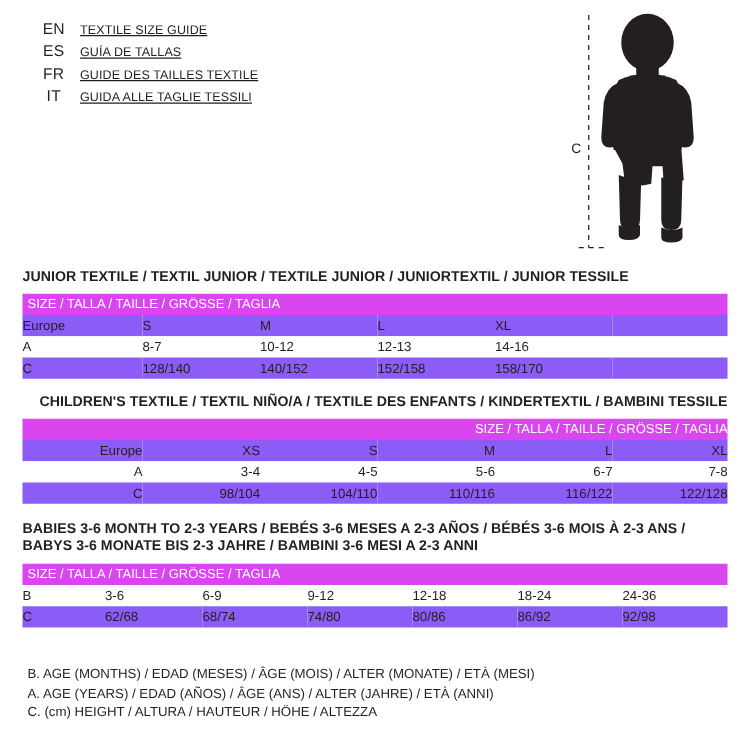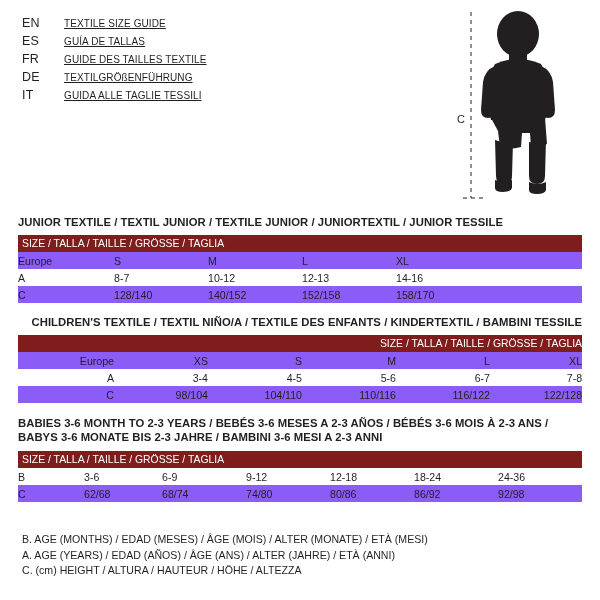--- a/index.html
+++ b/index.html
@@ -32,20 +32,21 @@
   .lang-row {
     display: flex;
     align-items: baseline;
     height: 18px;
     line-height: 18px;
   }
   .lang-code {
     width: 42px;
     font-size: 12.5px;
     letter-spacing: 0.2px;
+    text-align: center;
   }
   .lang-title {
     font-size: 10px;
     letter-spacing: 0.1px;
     text-decoration: underline;
   }
 
   
   .figure-area {
     position: absolute;
@@ -89,21 +90,21 @@
     table-layout: fixed;
   }
   table.size-table td {
     font-size: 10.6px;
     color: #231f20;
     padding: 0;
     height: 17px;
     vertical-align: middle;
   }
   tr.head-row td {
-    background: #7f1d1d;
+    background: #d946ef;
     color: #ffffff;
     font-size: 10.4px;
     height: 17px;
     padding-left: 4px;
   }
   tr.shade td {
     background: #8b5cf6;
   }
   tr.plain td {
     background: #ffffff;
@@ -137,24 +138,20 @@
       <span class="lang-code">EN</span>
       <span class="lang-title">TEXTILE SIZE GUIDE</span>
     </div>
     <div class="lang-row">
       <span class="lang-code">ES</span>
       <span class="lang-title">GUÍA DE TALLAS</span>
     </div>
     <div class="lang-row">
       <span class="lang-code">FR</span>
       <span class="lang-title">GUIDE DES TAILLES TEXTILE</span>
-    </div>
-    <div class="lang-row">
-      <span class="lang-code">DE</span>
-      <span class="lang-title">TEXTILGRÖßENFÜHRUNG</span>
     </div>
     <div class="lang-row">
       <span class="lang-code">IT</span>
       <span class="lang-title">GUIDA ALLE TAGLIE TESSILI</span>
     </div>
   </div>
 
   <div class="figure-area">
     <svg width="135" height="195" viewBox="0 0 135 195">
 

